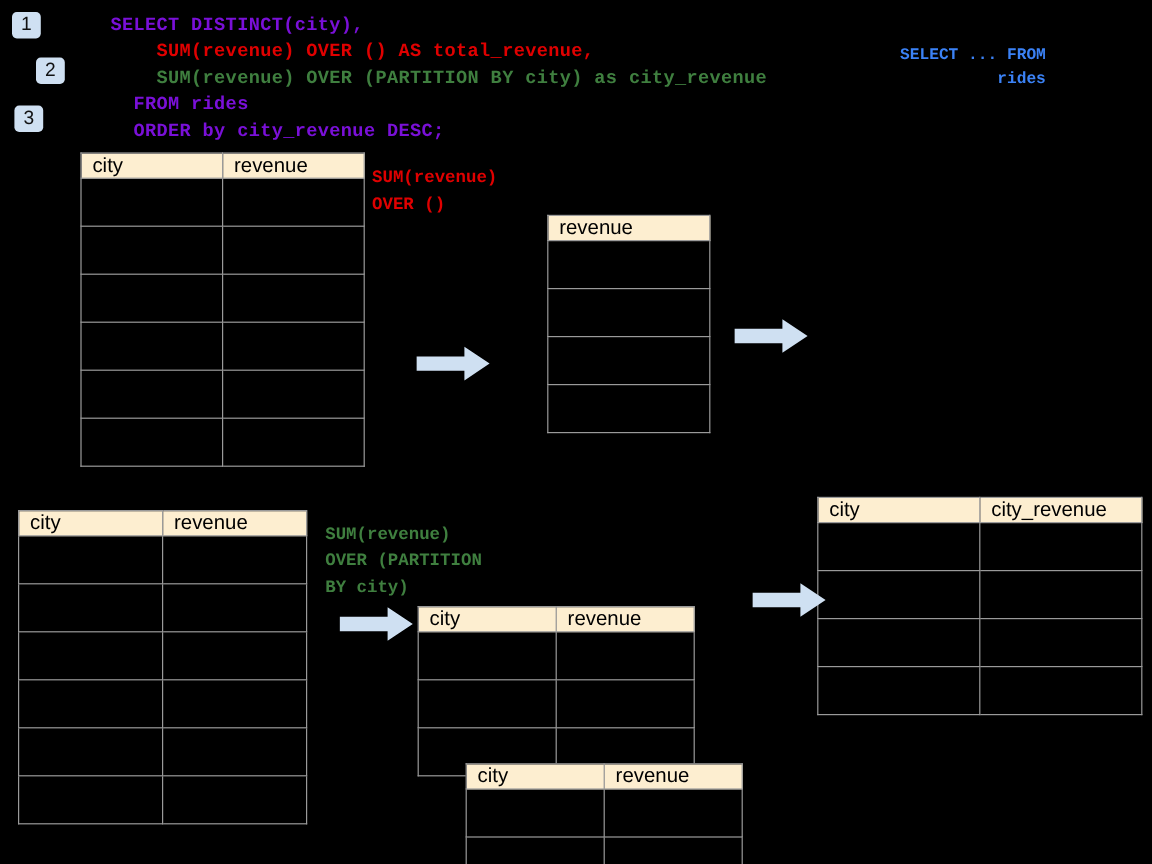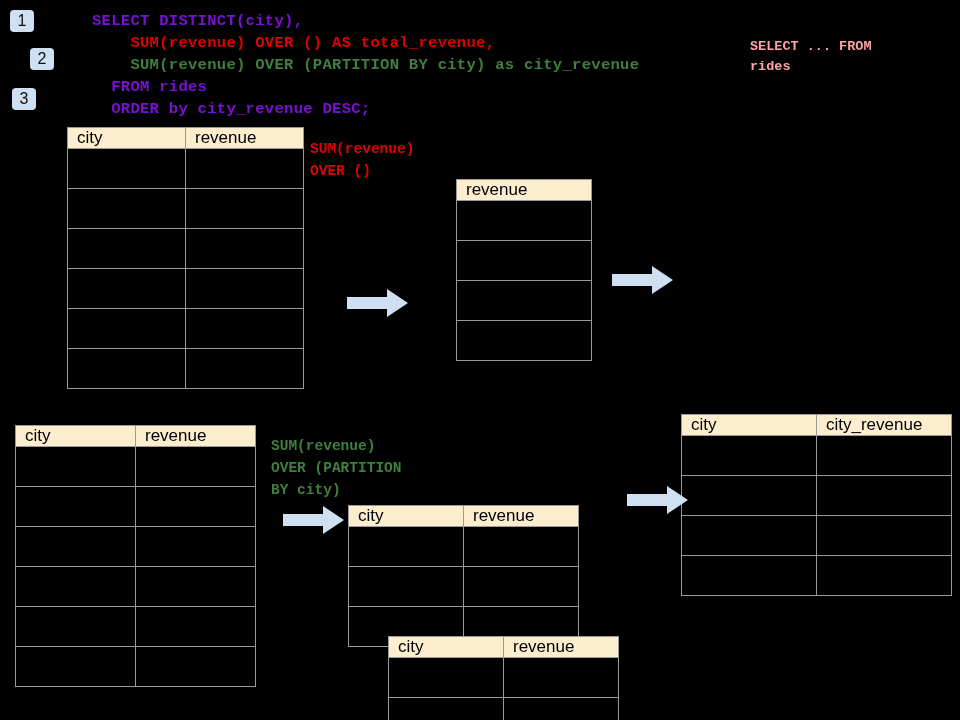--- a/index.html
+++ b/index.html
@@ -50,21 +50,21 @@
   .annot {
     position: absolute;
     font-family: "Liberation Mono", "DejaVu Sans Mono", monospace;
     font-size: 14.5px;
     font-weight: bold;
     line-height: 22px;
     white-space: pre;
   }
   .annot-red   { color: #e00000; }
   .annot-green { color: #3f7f3f; }
-  .annot-purple{ color: #fca5a5; }
+  .annot-purple{ color: #3b82f6; text-align: right; }
 
   .annot-sum-over   { left: 310px; top: 138px; }
   .annot-select-from{ left: 750px; top: 37px; font-size: 13.5px; line-height: 20px; }
   .annot-partition  { left: 271px; top: 435px; }
 
   
   .tbl {
     position: absolute;
     border-collapse: collapse;
     table-layout: fixed;

